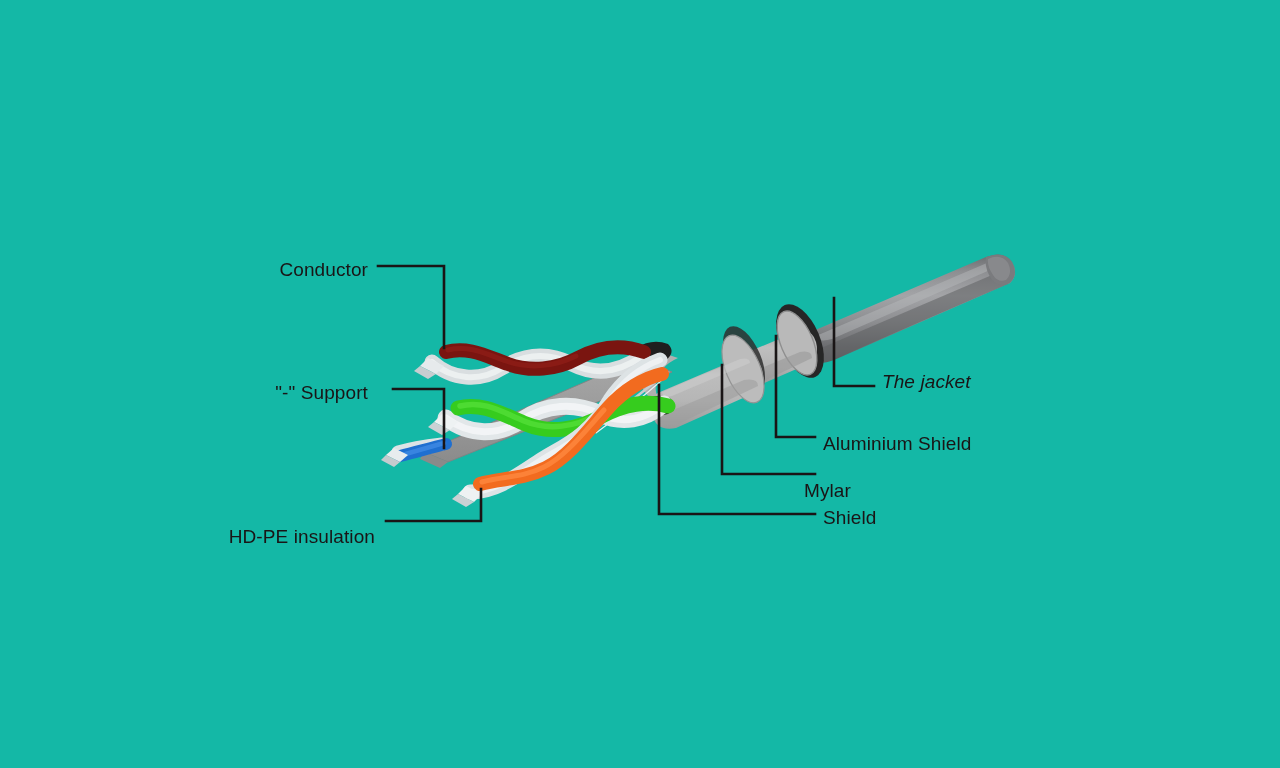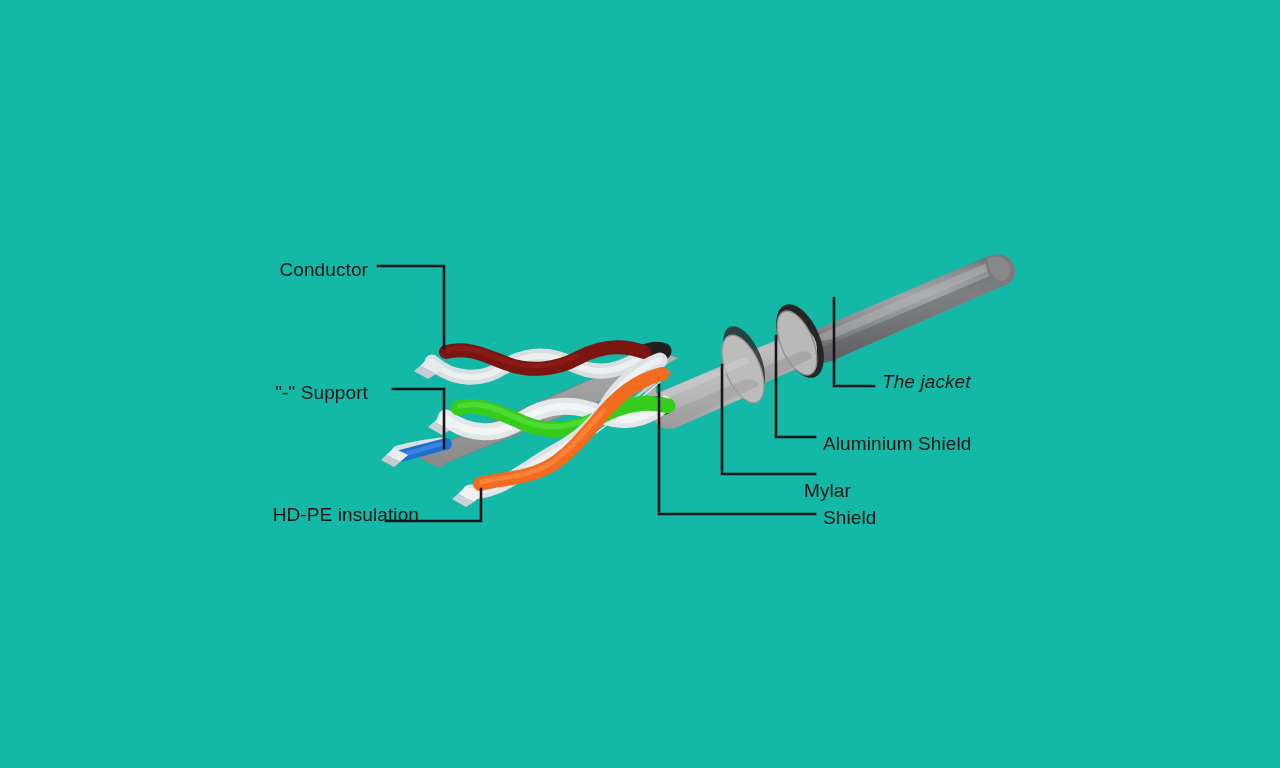--- a/index.html
+++ b/index.html
@@ -241,20 +241,20 @@
         <path d="M 834 298 L 834 386 L 874 386" stroke="#1a1516" stroke-width="2.6" fill="none" stroke-linecap="square"></path>
         <path d="M 776 336 L 776 437 L 815 437" stroke="#1a1516" stroke-width="2.6" fill="none" stroke-linecap="square"></path>
         <path d="M 722 365 L 722 474 L 815 474" stroke="#1a1516" stroke-width="2.6" fill="none" stroke-linecap="square"></path>
         <path d="M 659 385 L 659 514 L 815 514" stroke="#1a1516" stroke-width="2.6" fill="none" stroke-linecap="square"></path>
       </g>
   </svg>
 
   <div id="labels">
       <div class="callout-label label-left" style="top: 260px; left: 0px; width: 368px; text-align: right; color: rgb(26, 21, 22);">Conductor</div>
       <div class="callout-label label-left" style="top: 383px; left: 0px; width: 368px; text-align: right; color: rgb(26, 21, 22);">"-" Support</div>
-      <div class="callout-label label-left" style="top: 505px; left: 0px; width: 375px; text-align: right; color: rgb(26, 21, 22); padding-left: 44px;">HD-PE insulation</div>
+      <div class="callout-label label-left" style="top: 527px; left: 0px; width: 375px; text-align: right; color: rgb(26, 21, 22);">HD-PE insulation</div>
       <div class="callout-label label-right" style="top: 372px; left: 882px; color: rgb(26, 21, 22); font-style: italic;">The jacket</div>
       <div class="callout-label label-right" style="top: 434px; left: 823px; color: rgb(26, 21, 22);">Aluminium Shield</div>
       <div class="callout-label label-right" style="top: 468px; left: 804px; color: rgb(26, 21, 22); margin-top: 13px;">Mylar</div>
       <div class="callout-label label-right" style="top: 508px; left: 823px; color: rgb(26, 21, 22);">Shield</div>
     </div>
 
 </div>
 
 </body></html>

